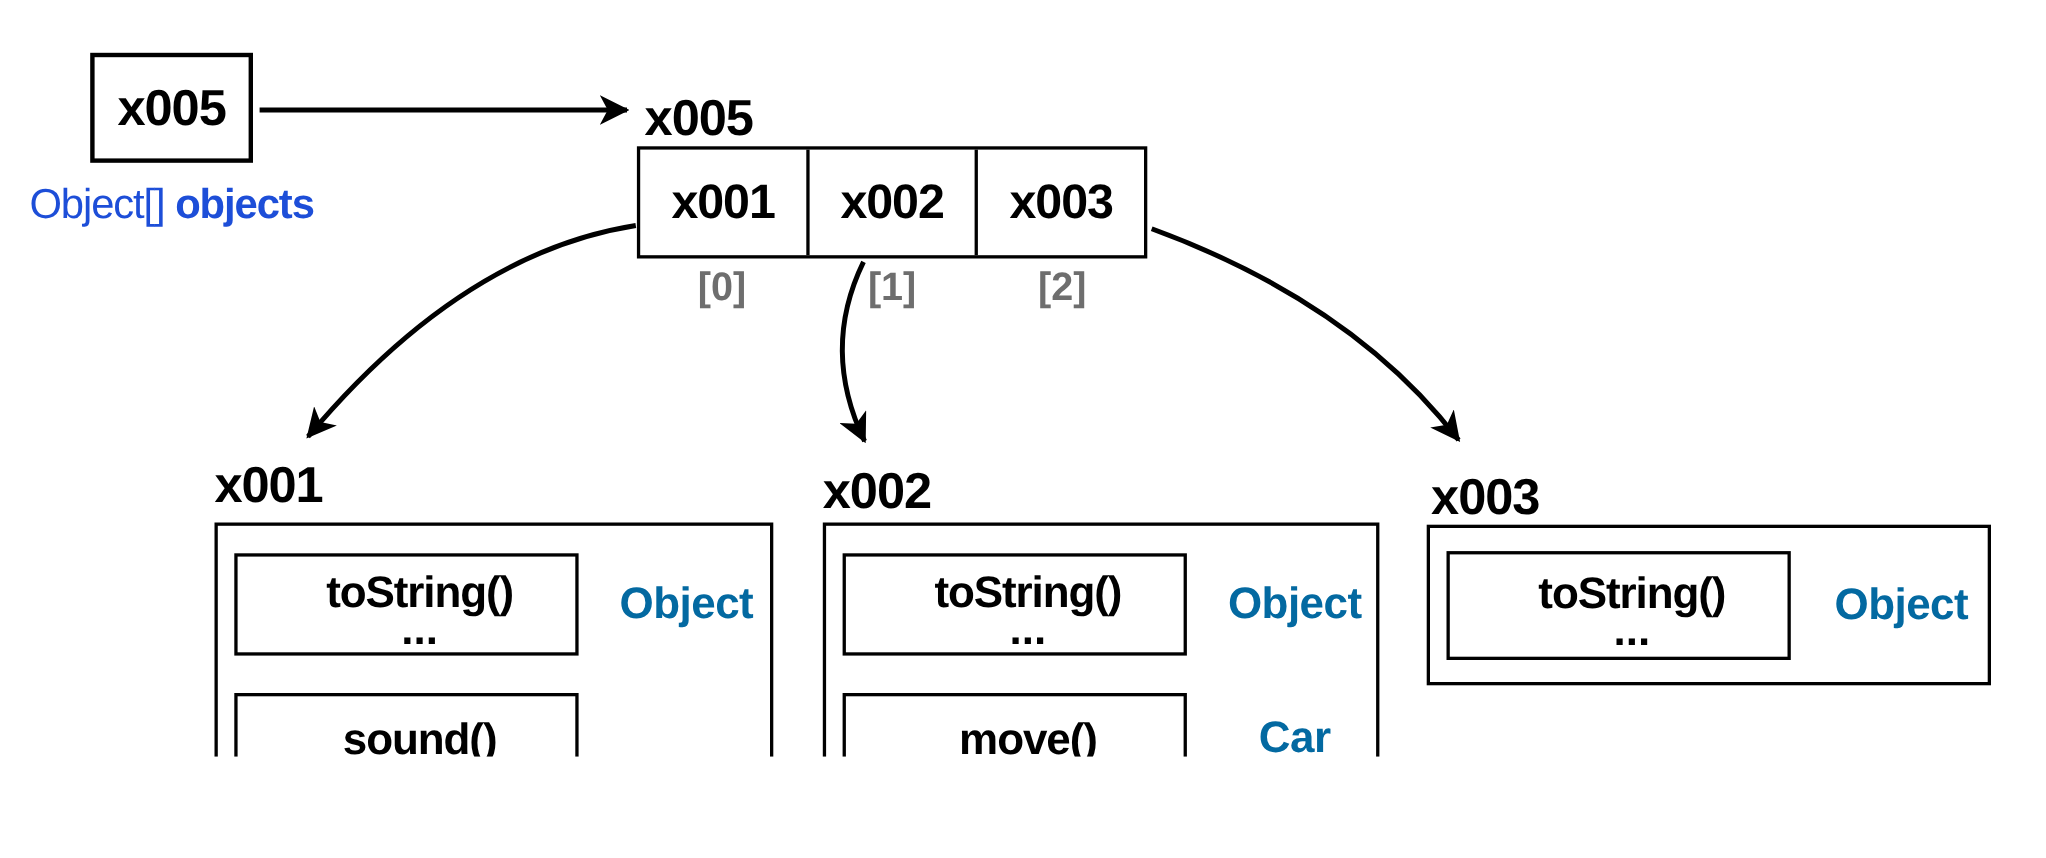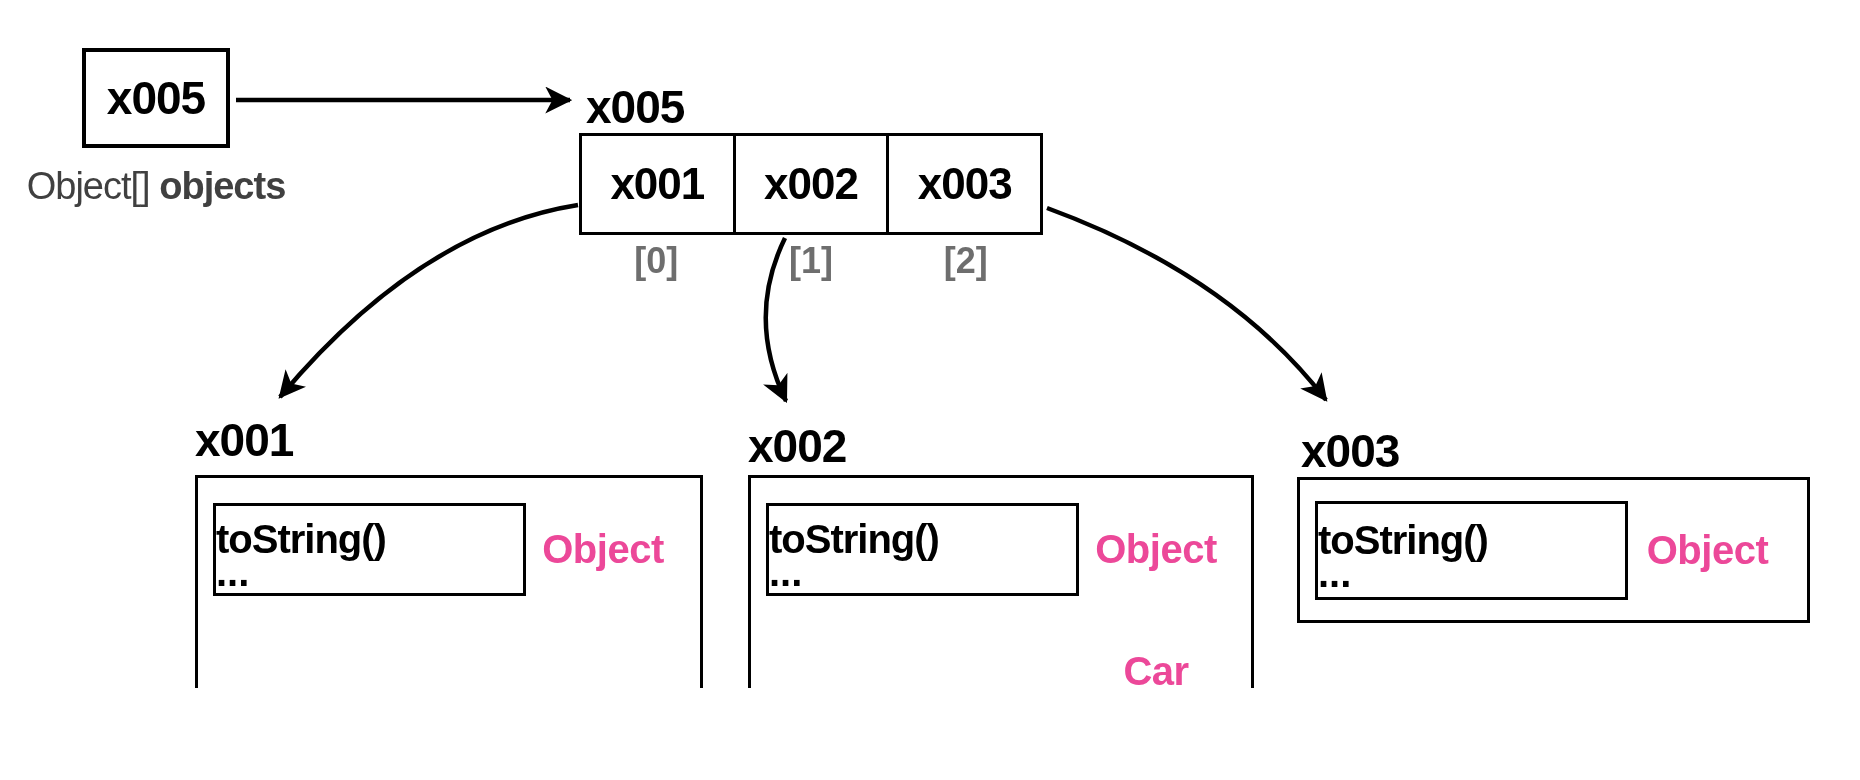--- a/index.html
+++ b/index.html
@@ -16,21 +16,21 @@
 
   
   .var-box{
     left:82px;top:48px;width:148px;height:100px;
     border:4px solid #000;box-sizing:border-box;
     display:flex;align-items:center;justify-content:center;
   }
   .var-box .val{font-size:46px;font-weight:bold;letter-spacing:-1px;}
   .var-caption{
     left:18px;top:165px;width:276px;
-    text-align:center;font-size:38px;color:#404040;letter-spacing:-1px;
+    text-align:center;font-size:38px;color:#1d4ed8;letter-spacing:-1px;
     white-space:nowrap;
   }
   .var-caption .decl-type{font-weight:normal;}
   .var-caption .decl-name{font-weight:bold;}
 
   
   .array-title{left:586px;top:80px;font-size:46px;font-weight:bold;letter-spacing:-1px;}
   .array-box{
     left:579px;top:133px;width:464px;height:102px;
     border:3px solid #000;box-sizing:border-box;
@@ -48,28 +48,28 @@
     flex:1 1 0;text-align:center;
     font-size:36px;font-weight:bold;color:#6e6e6e;
   }
 
   
   .obj-title{font-size:46px;font-weight:bold;letter-spacing:-1px;}
   .obj-box{border:3px solid #000;box-sizing:border-box;}
   .method-box{
     position:absolute;left:15px;width:313px;
     border:3px solid #000;box-sizing:border-box;
-    display:flex;flex-direction:column;align-items:flex-start;justify-content:center;
+    display:flex;flex-direction:column;align-items:center;justify-content:center;padding-left:24px;
   }
   .method-name{font-size:40px;font-weight:bold;letter-spacing:-1px;line-height:1.1;}
   .method-ellipsis{font-size:40px;font-weight:bold;line-height:0.55;}
   .class-label{
-    position:absolute;left:325px;
+    position:absolute;left:346px;
     display:flex;align-items:center;justify-content:center;
-    font-size:40px;font-weight:bold;color:#ec4899;letter-spacing:-0.5px;
+    font-size:40px;font-weight:bold;color:#0369a1;letter-spacing:-0.5px;
   }
   .row-a{top:25px;height:93px;}
   .row-b{top:152px;height:83px;}
   .label-a{top:25px;height:93px;width:160px;}
   .label-b{top:152px;height:83px;width:160px;}
 </style>
 </head>
 <body>
 
 <div class="canvas">
@@ -111,29 +111,35 @@
     <div class="index-cell">[2]</div>
   </div>
 
   <div class="abs obj-title" style="left:195px;top:413px;">x001</div>
   <div class="abs obj-box" style="left:195px;top:475px;width:508px;height:252px;">
     <div class="method-box row-a">
       <span class="method-name">toString()</span>
       <span class="method-ellipsis">...</span>
     </div>
     <div class="class-label label-a">Object</div>
+    <div class="method-box row-b">
+      <span class="method-name">sound()</span>
+    </div>
   </div>
 
   <div class="abs obj-title" style="left:748px;top:419px;">x002</div>
   <div class="abs obj-box" style="left:748px;top:475px;width:506px;height:252px;">
     <div class="method-box row-a">
       <span class="method-name">toString()</span>
       <span class="method-ellipsis">...</span>
     </div>
     <div class="class-label label-a">Object</div>
+    <div class="method-box row-b">
+      <span class="method-name">move()</span>
+    </div>
     <div class="class-label label-b">Car</div>
   </div>
 
   <div class="abs obj-title" style="left:1301px;top:424px;">x003</div>
   <div class="abs obj-box" style="left:1297px;top:477px;width:513px;height:146px;">
     <div class="method-box" style="top:21px;height:99px;">
       <span class="method-name">toString()</span>
       <span class="method-ellipsis">...</span>
     </div>
     <div class="class-label" style="top:21px;height:99px;width:165px;">Object</div>

